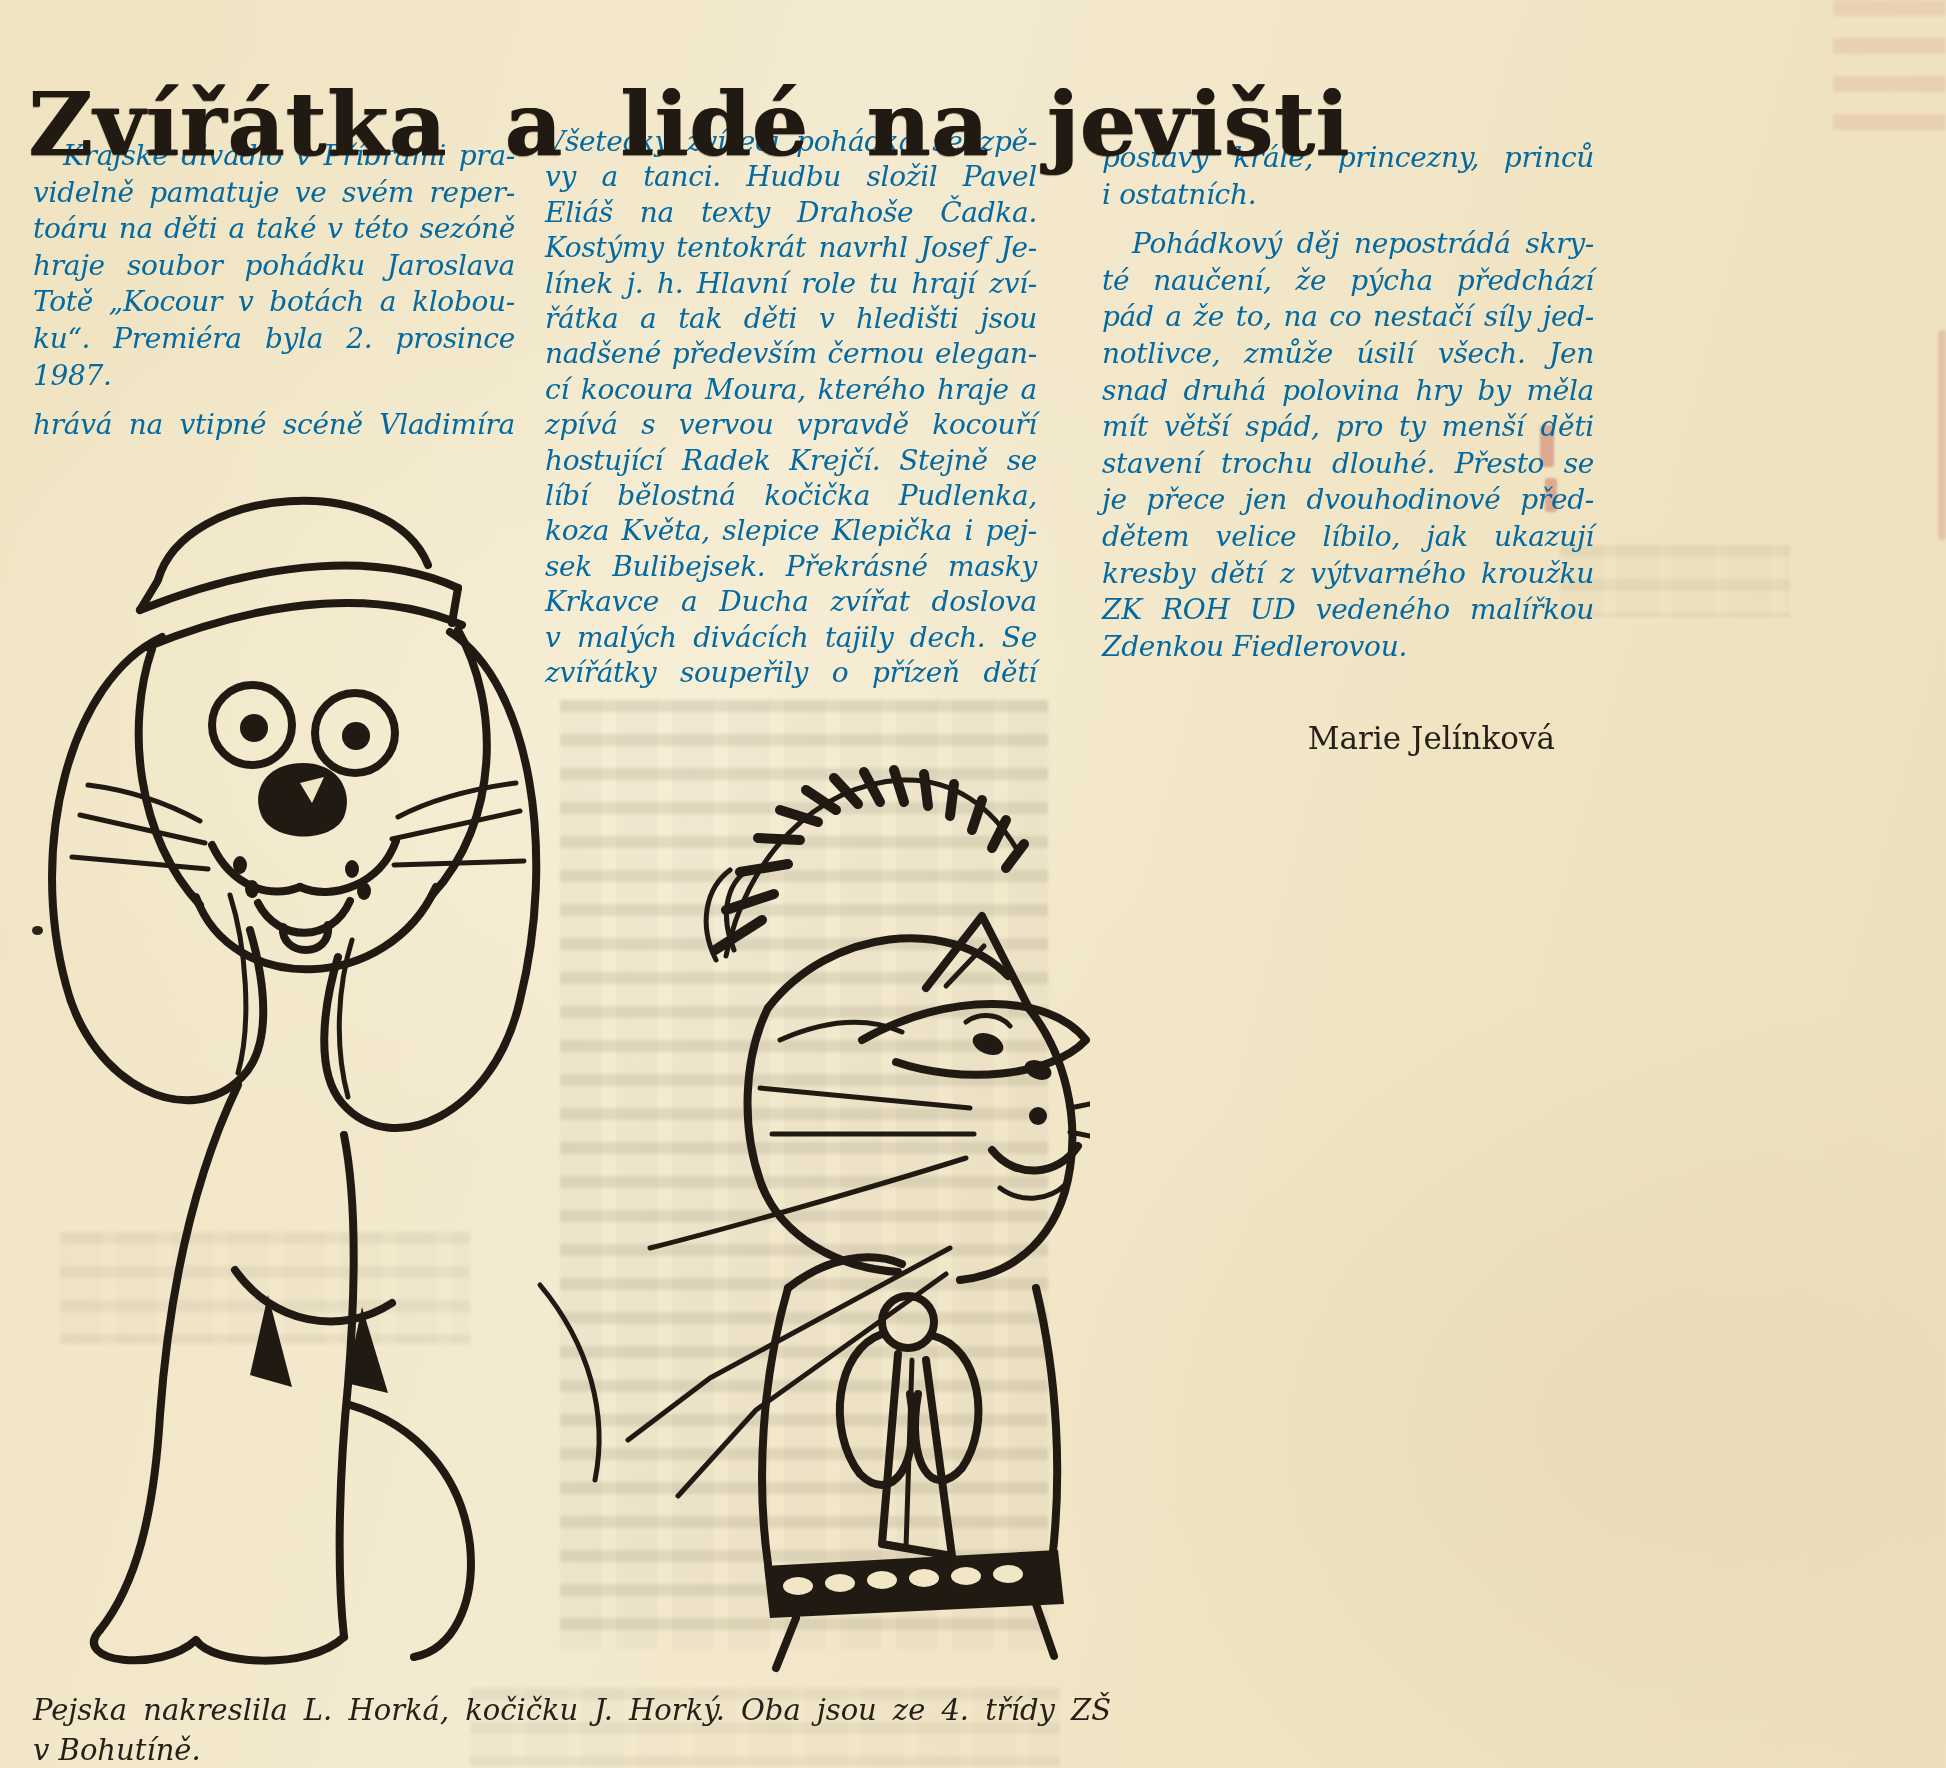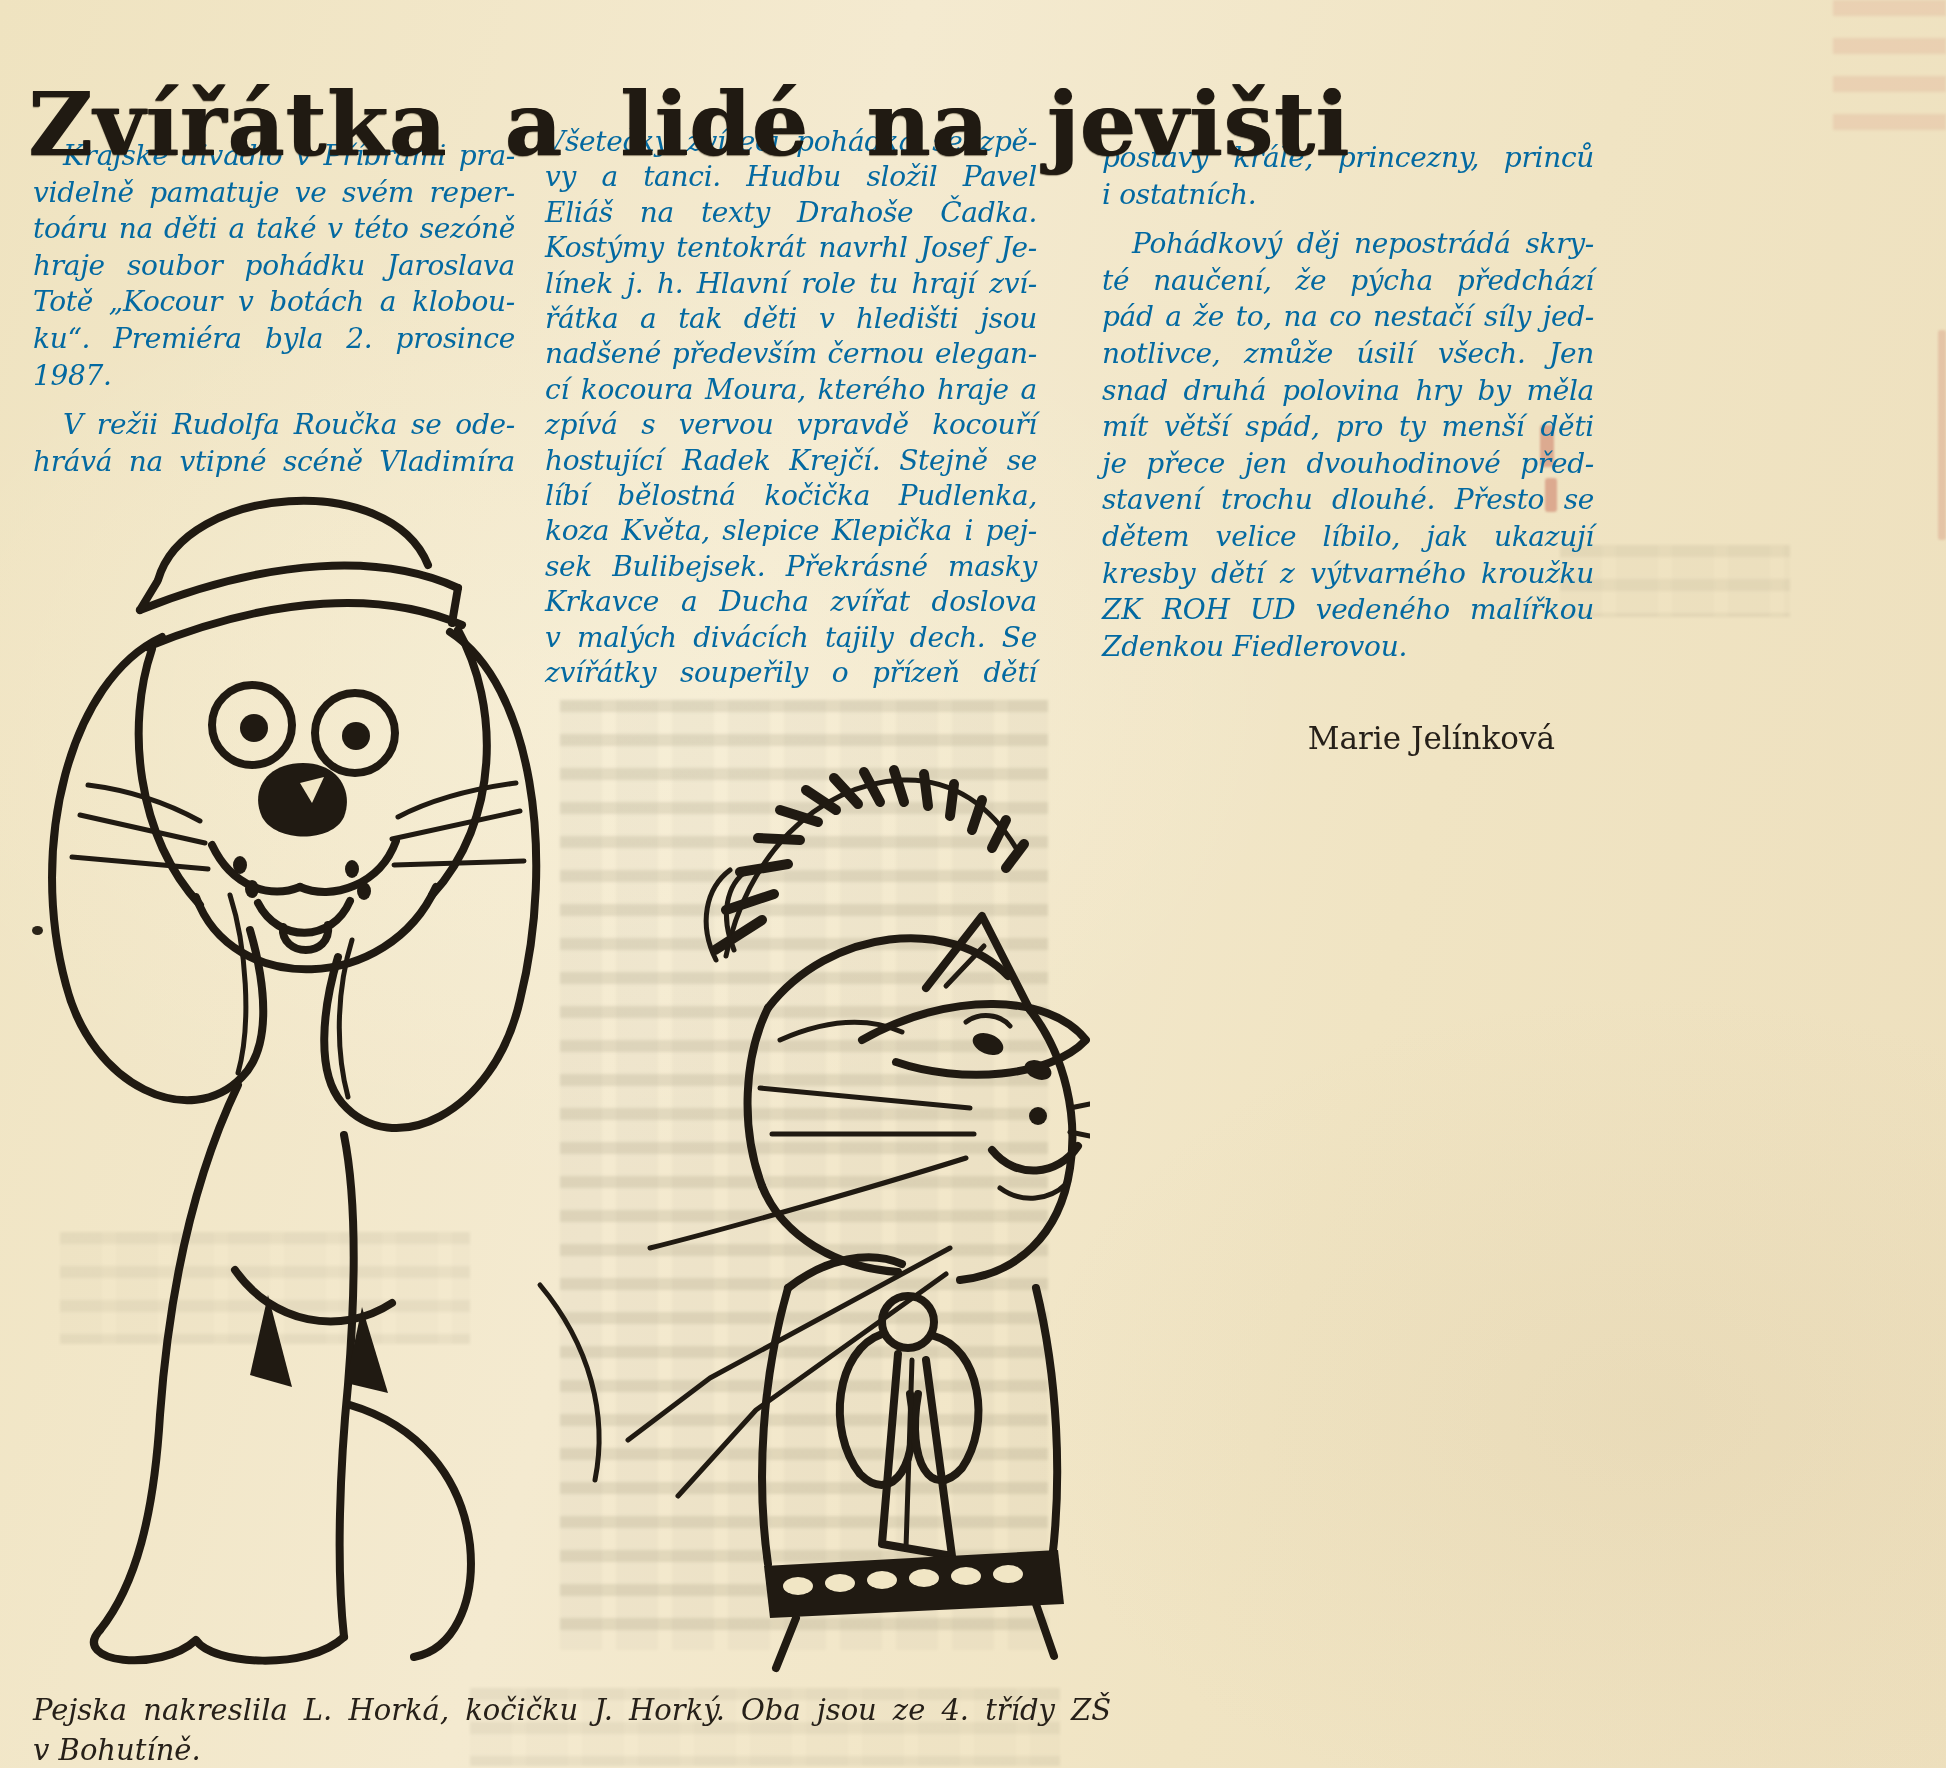--- a/index.html
+++ b/index.html
@@ -76,21 +76,20 @@
       <div class="para">
         <div class="ln ind">Krajské divadlo v Příbrami pra-</div>
         <div class="ln">videlně pamatuje ve svém reper-</div>
         <div class="ln">toáru na děti a také v této sezóně</div>
         <div class="ln">hraje soubor pohádku Jaroslava</div>
         <div class="ln">Totě „Kocour v botách a klobou-</div>
         <div class="ln">ku“. Premiéra byla 2. prosince</div>
         <div class="ln end">1987.</div>
       </div>
       <div class="para">
-        <div class="ln ind">V režii Rudolfa Roučka se ode-</div>
         <div class="ln">hrává na vtipné scéně Vladimíra</div>
       </div>
     </div>
   <div class="col col2">
       <div class="para">
         <div class="ln">Všetečky zvířecí pohádka se zpě-</div>
         <div class="ln">vy a tanci. Hudbu složil Pavel</div>
         <div class="ln">Eliáš na texty Drahoše Čadka.</div>
         <div class="ln">Kostýmy tentokrát navrhl Josef Je-</div>
         <div class="ln">línek j. h. Hlavní role tu hrají zví-</div>
@@ -112,22 +111,22 @@
         <div class="ln">postavy krále, princezny, princů</div>
         <div class="ln end">i ostatních.</div>
       </div>
       <div class="para">
         <div class="ln ind">Pohádkový děj nepostrádá skry-</div>
         <div class="ln">té naučení, že pýcha předchází</div>
         <div class="ln">pád a že to, na co nestačí síly jed-</div>
         <div class="ln">notlivce, zmůže úsilí všech. Jen</div>
         <div class="ln">snad druhá polovina hry by měla</div>
         <div class="ln">mít větší spád, pro ty menší děti</div>
+        <div class="ln">stavení trochu dlouhé. Přesto se</div>
         <div class="ln">je přece jen dvouhodinové před-</div>
-        <div class="ln">stavení trochu dlouhé. Přesto se</div>
         <div class="ln">dětem velice líbilo, jak ukazují</div>
         <div class="ln">kresby dětí z výtvarného kroužku</div>
         <div class="ln">ZK ROH UD vedeného malířkou</div>
         <div class="ln end">Zdenkou Fiedlerovou.</div>
       </div>
     </div>
   <div class="signature">Marie Jelínková</div>
 
   <div class="ghost" style="left:560px;top:700px;width:488px;height:950px;"></div>
   <div class="ghost light" style="left:60px;top:1232px;width:410px;height:112px;"></div>

